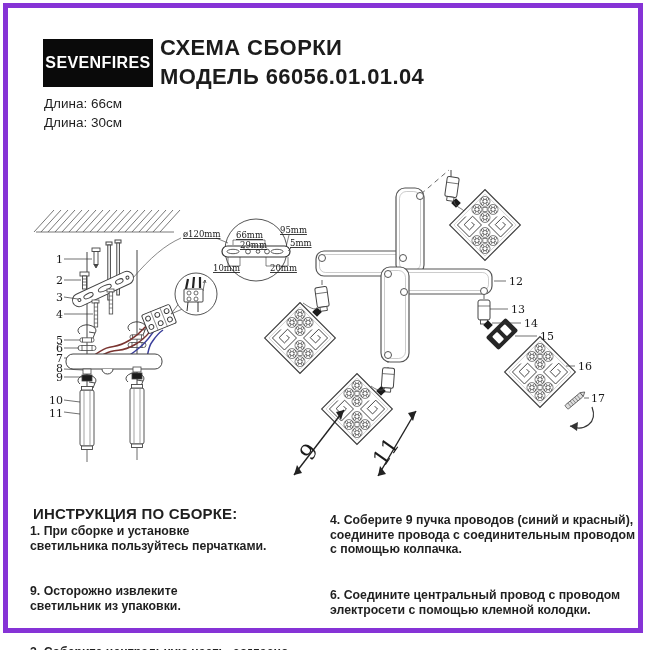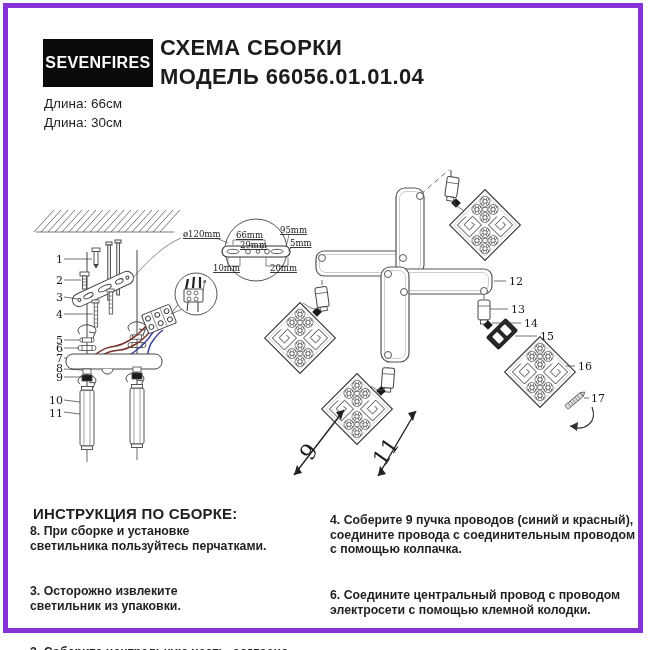--- a/index.html
+++ b/index.html
@@ -361,23 +361,23 @@
       <polygon points="416,411 408,413 413,421" fill="#222" stroke="none"></polygon>
       <polygon points="378,476 386,474 380,466" fill="#222" stroke="none"></polygon>
     </g>
     <text transform="translate(315,456) rotate(-55)" font-size="22" text-anchor="middle">9</text>
     <text transform="translate(392,456) rotate(-55)" font-size="22" text-anchor="middle">11</text>
   </svg>
 
   <div class="instr-heading">ИНСТРУКЦИЯ ПО СБОРКЕ:</div>
 
   <div class="col col-left">
-    <p>8. При сборке и установке
+    <p>1. При сборке и установке
 светильника пользуйтесь перчатками.</p>
-    <p>3. Осторожно извлеките
+    <p>9. Осторожно извлеките
 светильник из упаковки.</p>
     <p>3. Соберите центральную часть, согласно схеме.</p>
   </div>
   <div class="col col-right">
     <p>4. Соберите 9 пучка проводов (синий и красный),
 соедините провода с соединительным проводом
 с помощью колпачка.</p>
     <p>6. Соедините центральный провод с проводом
 электросети с помощью клемной колодки.</p>
   </div>

